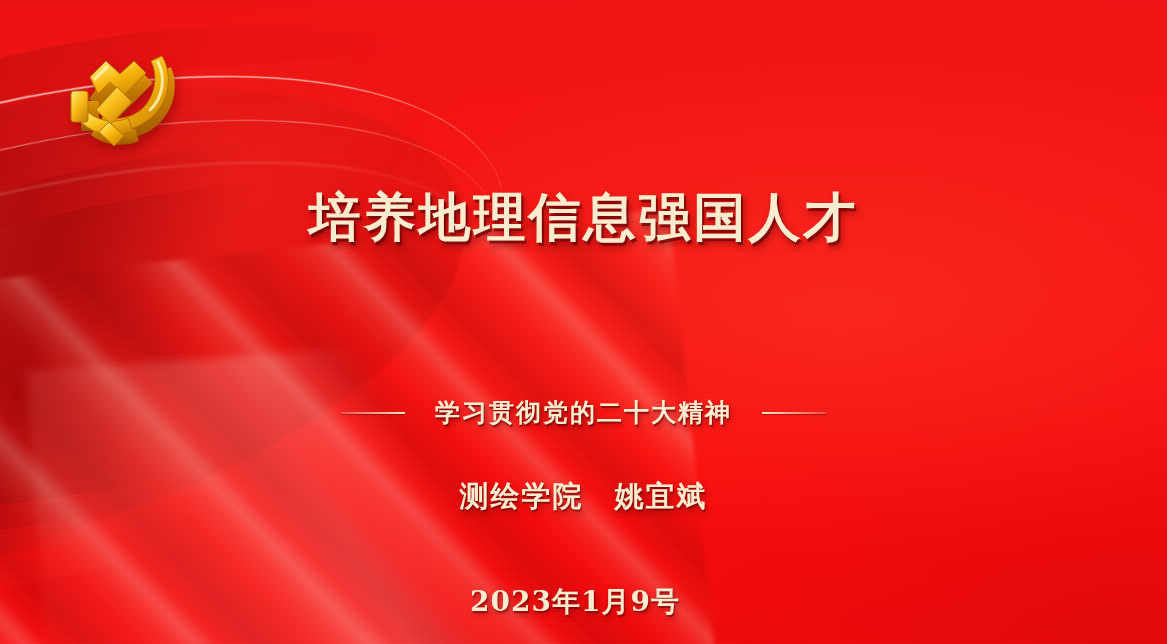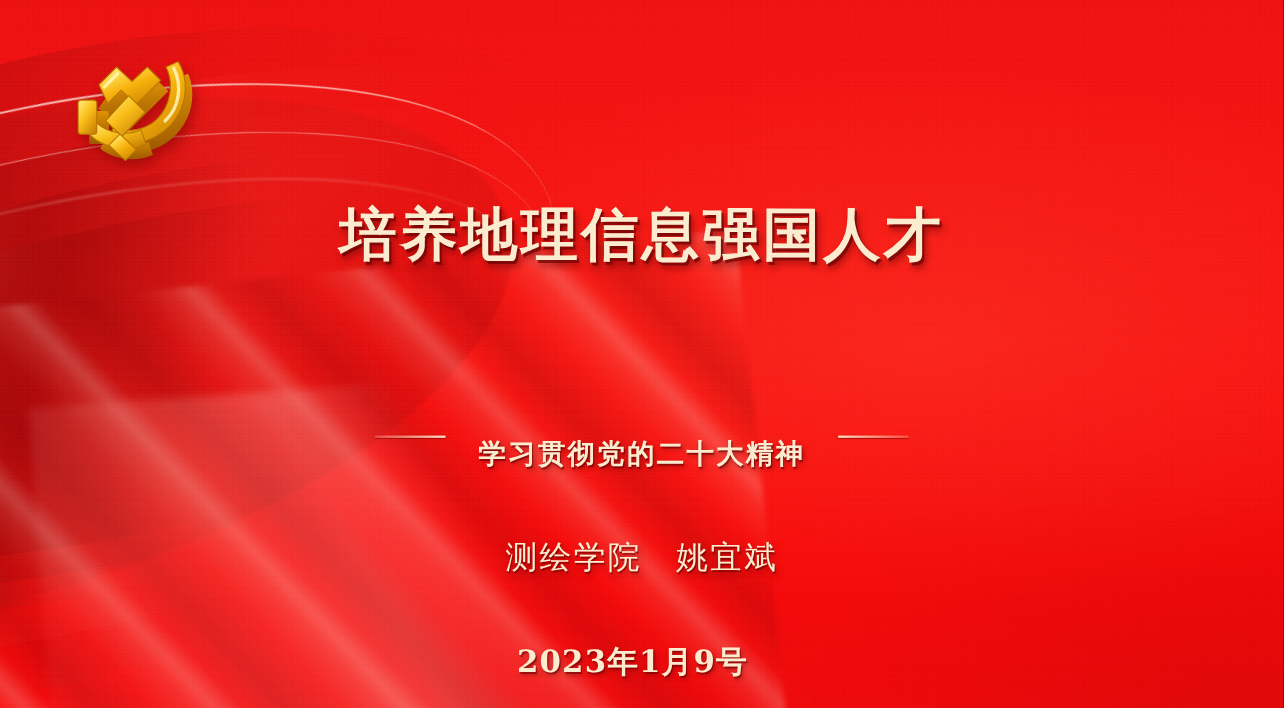--- a/index.html
+++ b/index.html
@@ -274,21 +274,21 @@
     position: absolute;
     inset: 0;
     display: flex;
     flex-direction: column;
     align-items: center;
     text-align: center;
     color: #fbecd2;
   }
 
   .title-line {
-    font-family: Liberation Mono, monospace;
+    font-family: Liberation Serif, serif;
     font-weight: 700;
     color: #fbeccf;
     line-height: 1.05;
     white-space: nowrap;
     text-shadow:
       2px 3px 0 rgba(108,4,4,0.72),
       3px 5px 7px rgba(92,0,0,0.55);
   }
 
   .title-1 {
@@ -310,20 +310,21 @@
     text-indent: 15px;
   }
 
   
   .subtitle-row {
     position: absolute;
     top: 396px;
     left: 0;
     right: 0;
     display: flex;
+    align-items: center;
     justify-content: center;
     gap: 30px;
   }
   .sub-rule {
     display: block;
     width: 64px;
     height: 2px;
     background: linear-gradient(90deg, rgba(251,236,207,0.25), #f7e6c8);
     box-shadow: 0 1px 1px rgba(110,4,4,0.5);
   }
@@ -337,25 +338,25 @@
     letter-spacing: 2px;
     color: #fbeccf;
     white-space: nowrap;
     text-shadow:
       1px 2px 0 rgba(108,4,4,0.6),
       2px 3px 5px rgba(92,0,0,0.45);
   }
 
   .presenter {
     position: absolute;
-    top: 487px;
+    top: 477px;
     left: 0;
     right: 0;
     font-family: "DejaVu Sans", "Liberation Sans", sans-serif;
-    font-weight: 400;
+    font-weight: 700;
     font-size: 29px;
     letter-spacing: 2px;
     color: #fbeccf;
     white-space: nowrap;
     text-shadow:
       1px 2px 0 rgba(108,4,4,0.6),
       2px 4px 6px rgba(92,0,0,0.45);
   }
 
   .date {

